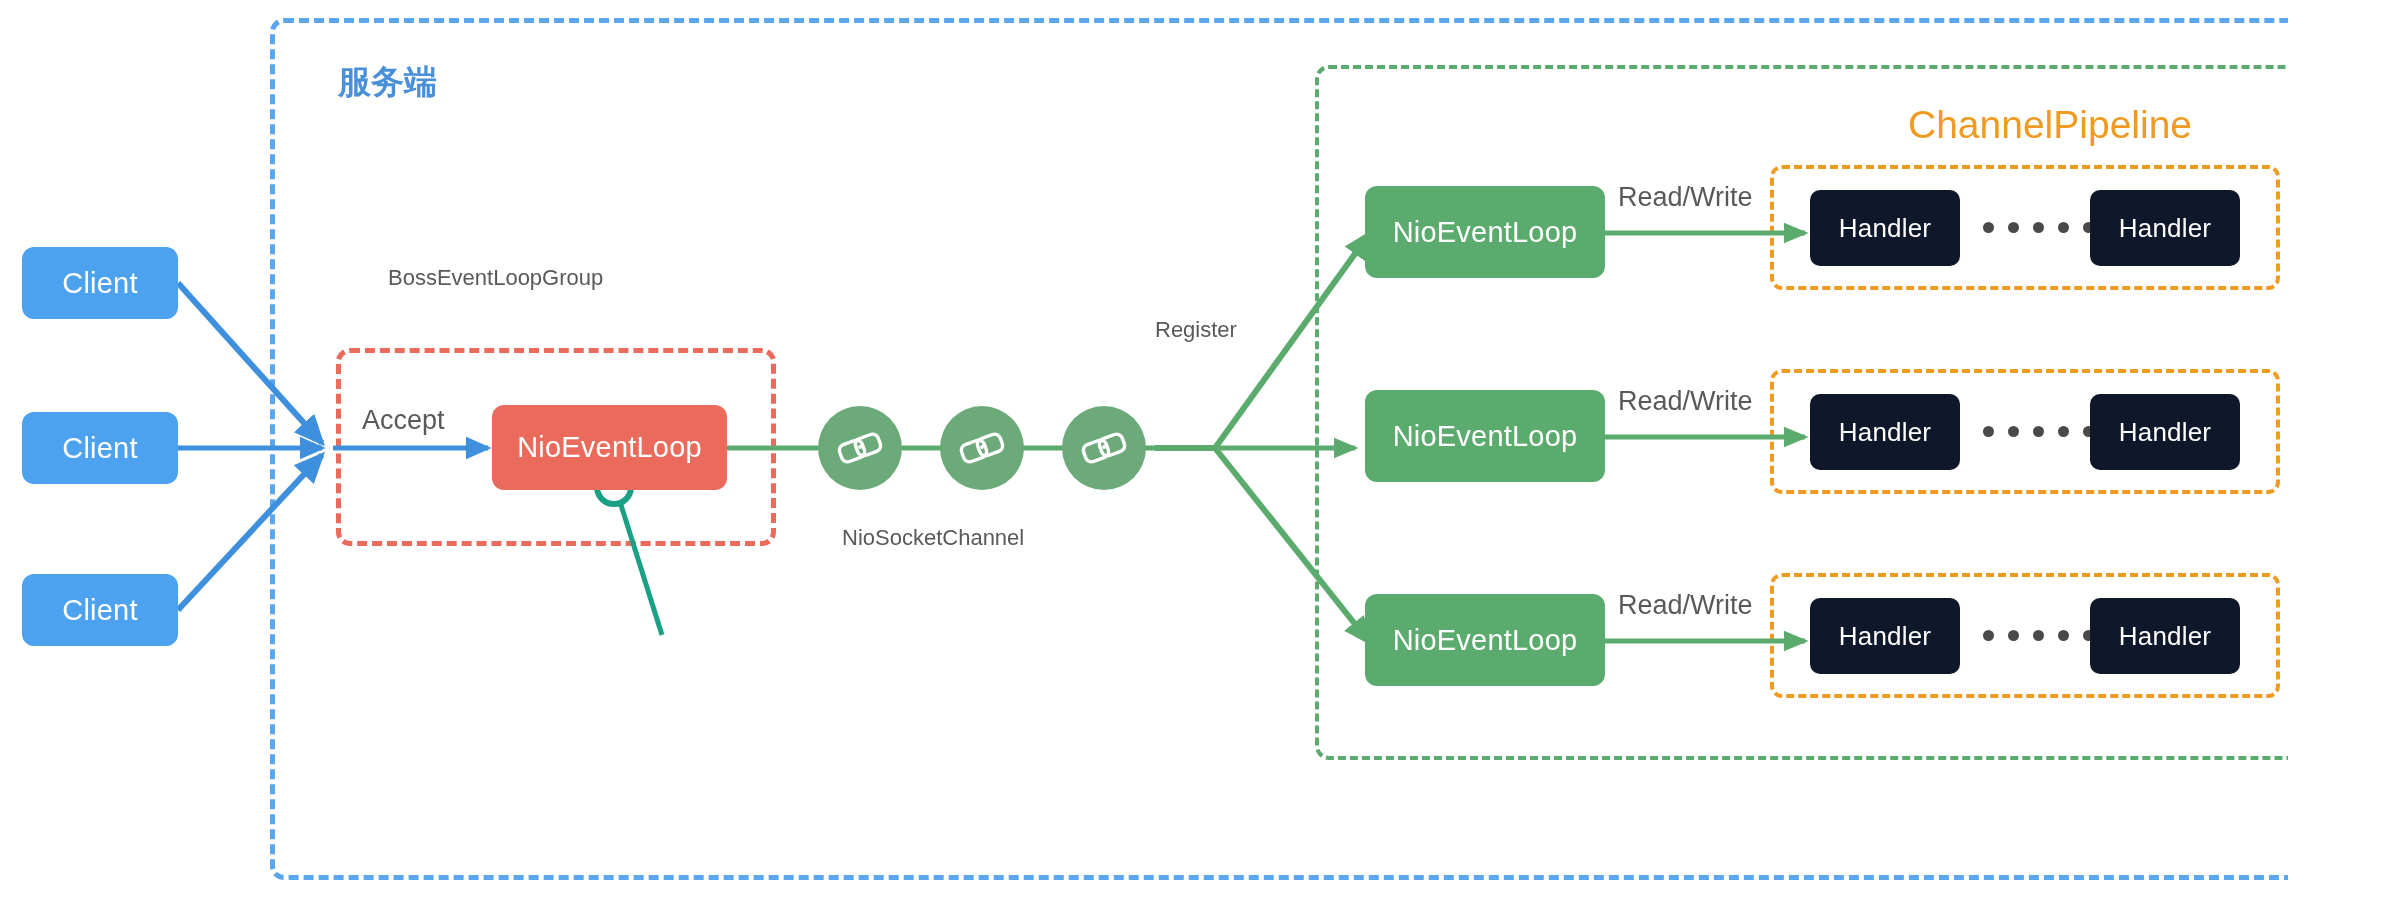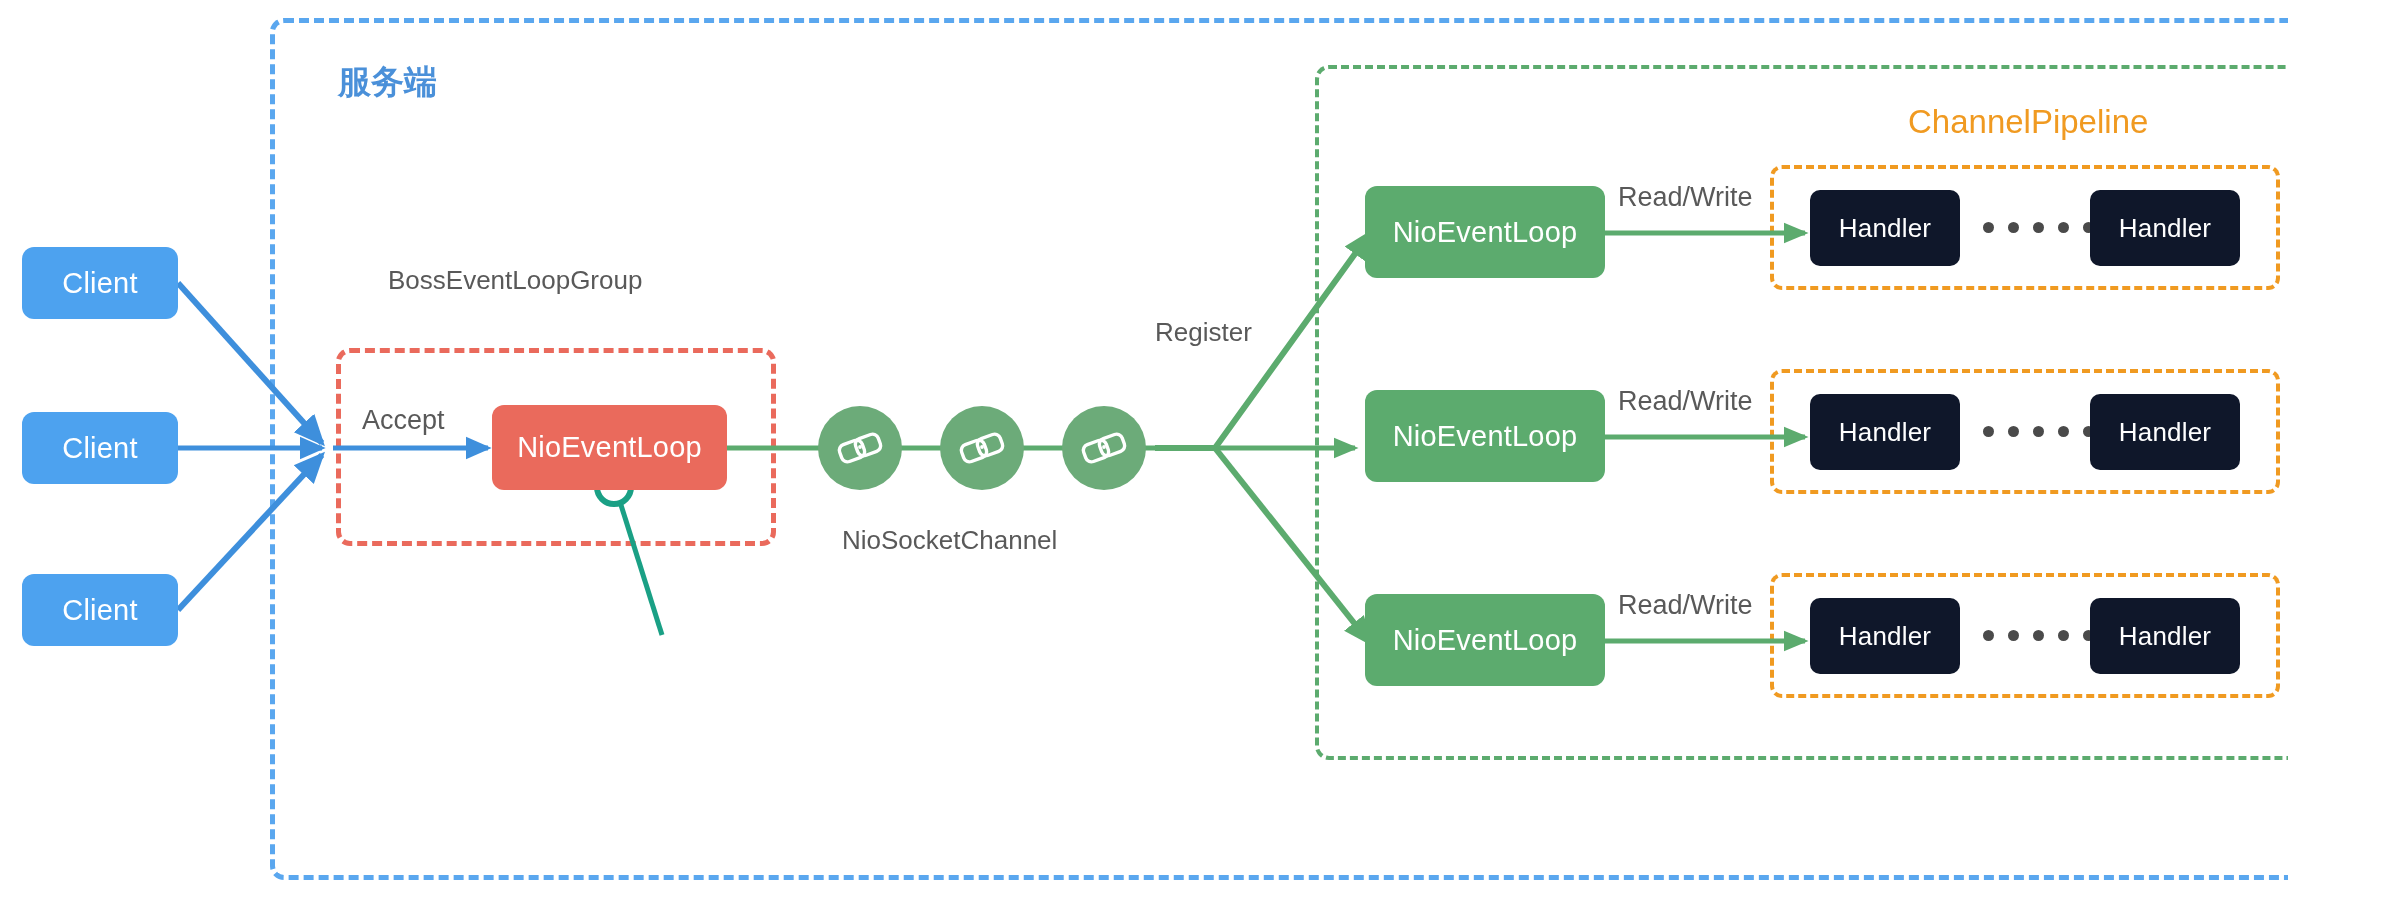--- a/index.html
+++ b/index.html
@@ -75,33 +75,33 @@
     border-radius: 14px;
   }
   .region-pipeline {
     border: 4px dashed #f09a21;
     border-radius: 12px;
   }
   .caption {
     position: absolute;
     white-space: nowrap;
     color: #595959;
-    font-size: 26px;
+    font-size: 22px;
   }
   .caption-sm {
     font-size: 27px;
   }
   .label-server {
     color: #4a90d9;
     font-size: 33px;
     font-weight: 700;
   }
   .label-pipeline {
     color: #f09a21;
-    font-size: 33px;
+    font-size: 39px;
   }
   .socket-icon {
     position: absolute;
     width: 84px;
     height: 84px;
     border-radius: 50%;
     background: #6cab79;
     display: flex;
     align-items: center;
     justify-content: center;

